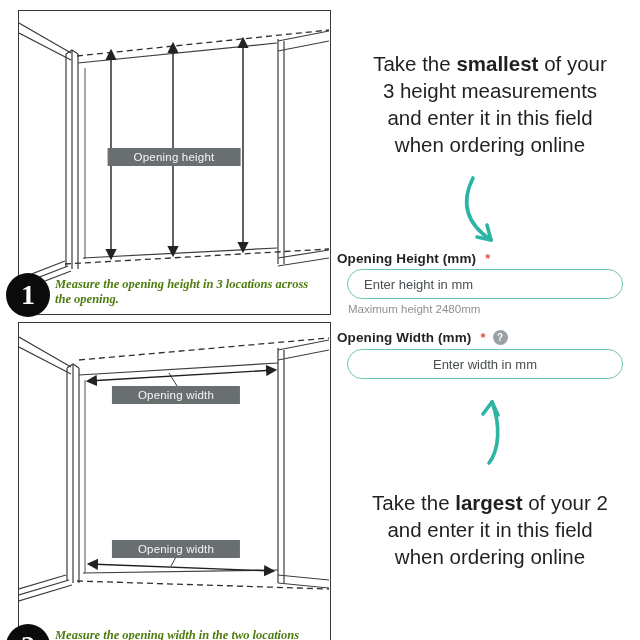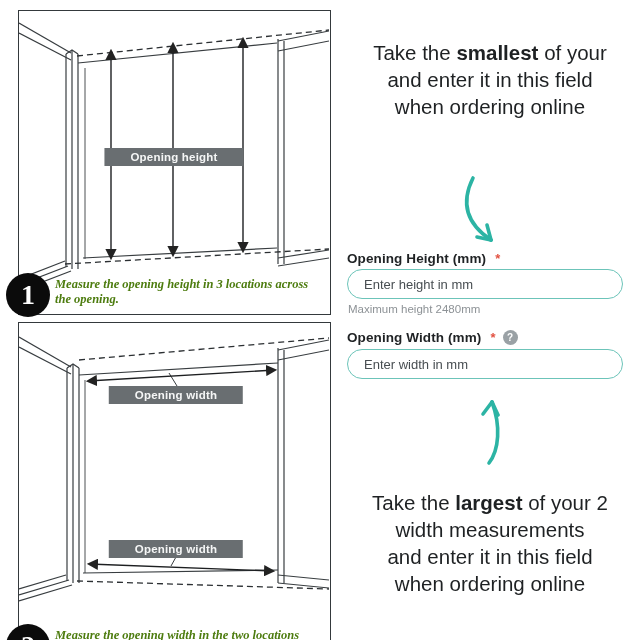--- a/index.html
+++ b/index.html
@@ -11,45 +11,45 @@
   
   .figure {
     position:absolute; left:18px; width:313px; background:#fff;
     border:1.5px solid #34393c;
   }
   .fig1 { top:10px;  height:305px; }
   .fig2 { top:322px; height:344px; }
   .figure svg.drawing { position:absolute; left:0; top:0; }
   .measure-badge {
     position:absolute; transform:translateX(-50%);
-    background:#696e71; color:#f5f6f6; font-size:11.5px; font-weight:bold;
+    background:#696e71; color:#f5f6f6; font-size:11.5px; font-weight:normal;
     padding:3px 26px; letter-spacing:.2px; white-space:nowrap;
   }
   .fig-caption {
     position:absolute; left:36px; right:6px; bottom:7px;
     font-family:"Liberation Serif", serif; font-style:italic; font-weight:600;
     font-size:12.5px; color:#4d7c0f;
   }
   .fig-number {
     position:absolute; left:-13px; bottom:-3px; width:44px; height:44px;
     border-radius:50%; background:#0b0b0b; color:#ffffff;
     font-family:"Liberation Serif", serif; font-weight:bold; font-size:28px;
     display:flex; align-items:center; justify-content:center; z-index:3;
   }
   
   .instruction {
     position:absolute; left:340px; width:300px; text-align:center;
     font-size:20.5px; line-height:27px; color:#1e2123;
   }
-  .instr-top { top:39px; }
+  .instr-top { top:50px; }
   .instr-bottom { top:476px;margin-top:13px; }
   .instruction b { font-weight:bold; }
   .curve-arrow { position:absolute; }
   .field-label {
-    position:absolute; left:347px; display:flex; align-items:center; gap:7px;
+    position:absolute; left:337px; display:flex; align-items:center; gap:7px;
     font-size:13.5px; font-weight:bold; color:#1f2224; letter-spacing:.1px;
   }
   .req { color:#e25141; font-size:13px; font-weight:bold; margin-left:2px; }
   .text-input {
     position:absolute; left:347px; width:276px; height:30px;
     border:1.5px solid #6cc4b9; border-radius:16px; background:#fff;
     padding:0 16px; font-family:"Liberation Sans", sans-serif;
     font-size:13px; color:#1d4ed8; outline:none;
   }
   .text-input::placeholder { color:#474d51; opacity:1; }
@@ -159,20 +159,21 @@
       </g>
     </svg>
     <div class="measure-badge" style="left:157px; top:63px;">Opening width</div>
     <div class="measure-badge" style="left:157px; top:217px;">Opening width</div>
     <div class="fig-caption">Measure the opening width in the two locations shown.</div>
     <div class="fig-number">2</div>
   </div>
 
   <div class="instruction instr-top">
     <div><span>Take the </span><b>smallest</b><span> of your</span></div>
+    <div>3 height measurements</div>
     <div>and enter it in this field</div>
     <div>when ordering online</div>
   </div>
 
   <svg class="curve-arrow" style="left:435px; top:165px;" width="90" height="90" viewBox="0 0 90 90" fill="none" stroke="#2cb4a4" stroke-width="3.6" stroke-linecap="round">
     <path d="M38,13 C27,35 29,57 56,75"></path>
     <path d="M56,75 L42,72"></path>
     <path d="M56,75 L52,60"></path>
   </svg>
 
@@ -181,28 +182,27 @@
       <span class="req">*</span>
   </div>
   <input class="text-input" style="top: 269px;" type="text" placeholder="Enter height in mm">
   <div class="helper-text" style="top:303px;">Maximum height 2480mm</div>
 
   <div class="field-label" style="top:330px;">
     <span>Opening Width (mm)</span>
       <span class="req">*</span>
     <span class="help-icon">?</span>
   </div>
-  <input class="text-input" style="top: 349px;" type="text" placeholder="Enter width in mm">
+  <input class="text-input" style="top: 349px; text-align: center;" type="text" placeholder="Enter width in mm">
 
   <svg class="curve-arrow" style="left:452px; top:386px;" width="70" height="85" viewBox="0 0 70 85" fill="none" stroke="#2cb4a4" stroke-width="3.6" stroke-linecap="round">
     <path d="M37,77 C47,64 49,40 40,16"></path>
     <path d="M40,16 L31,28"></path>
     <path d="M40,16 L46,29"></path>
   </svg>
 
   <div class="instruction instr-bottom">
     <div><span>Take the </span><b>largest</b><span> of your 2</span></div>
-    <div>width measurements</div>
     <div>and enter it in this field</div>
     <div>when ordering online</div>
   </div>
 
 </div>
 
 </body></html>

